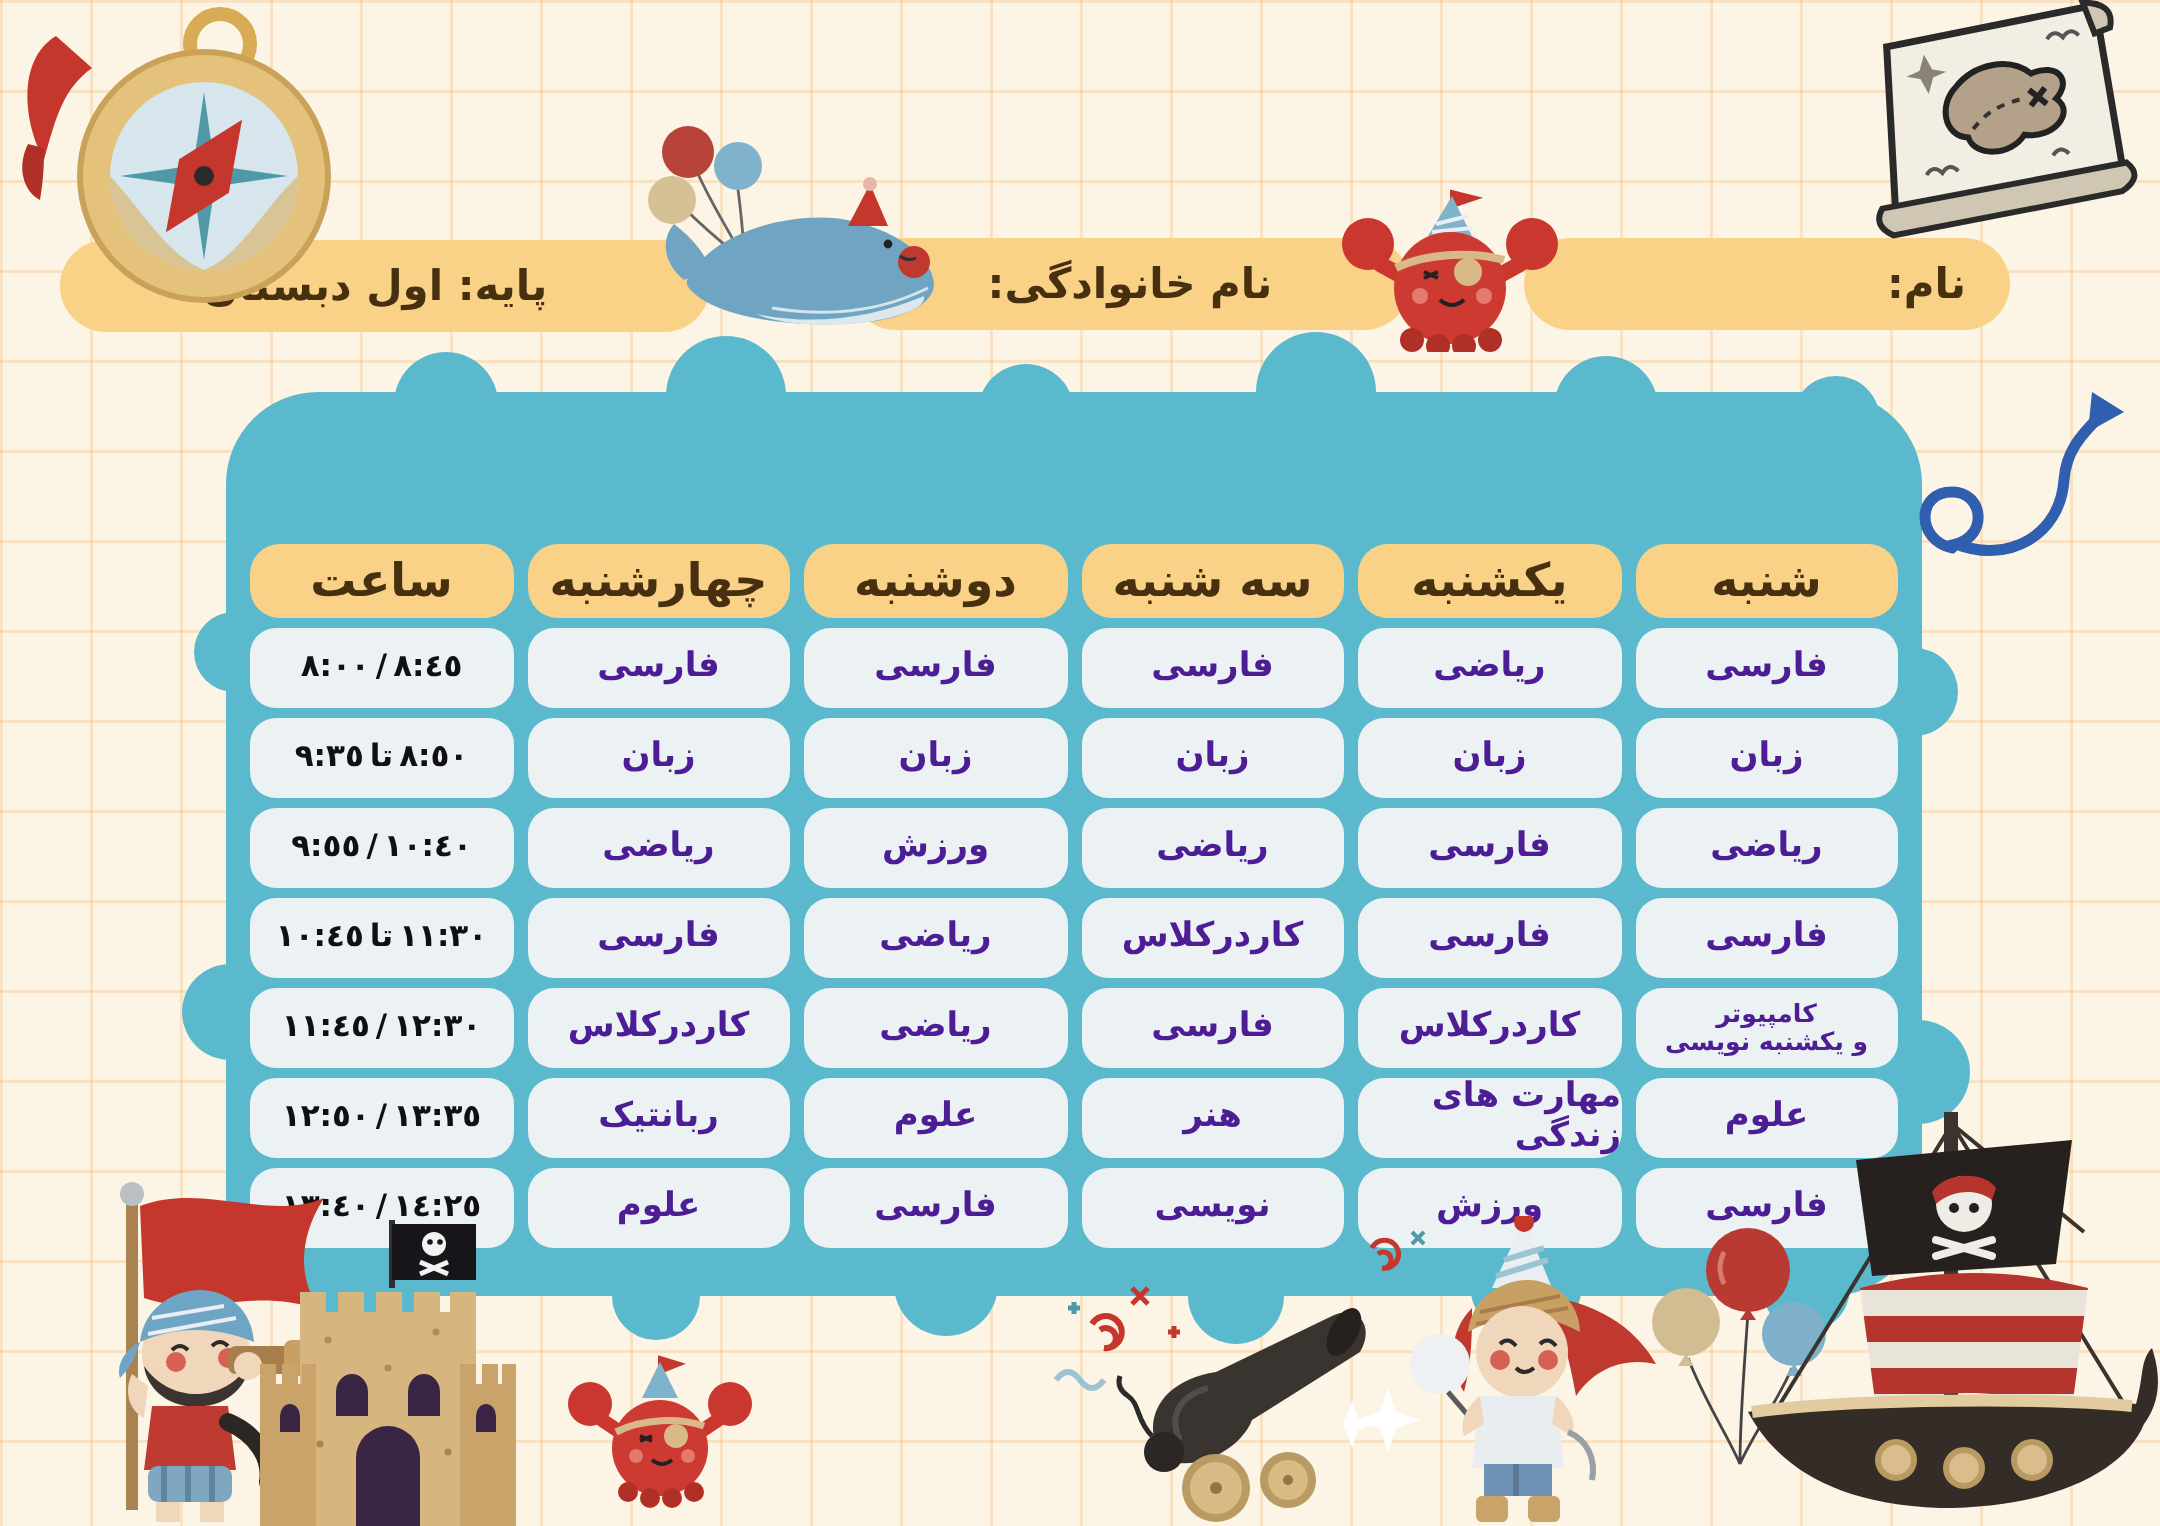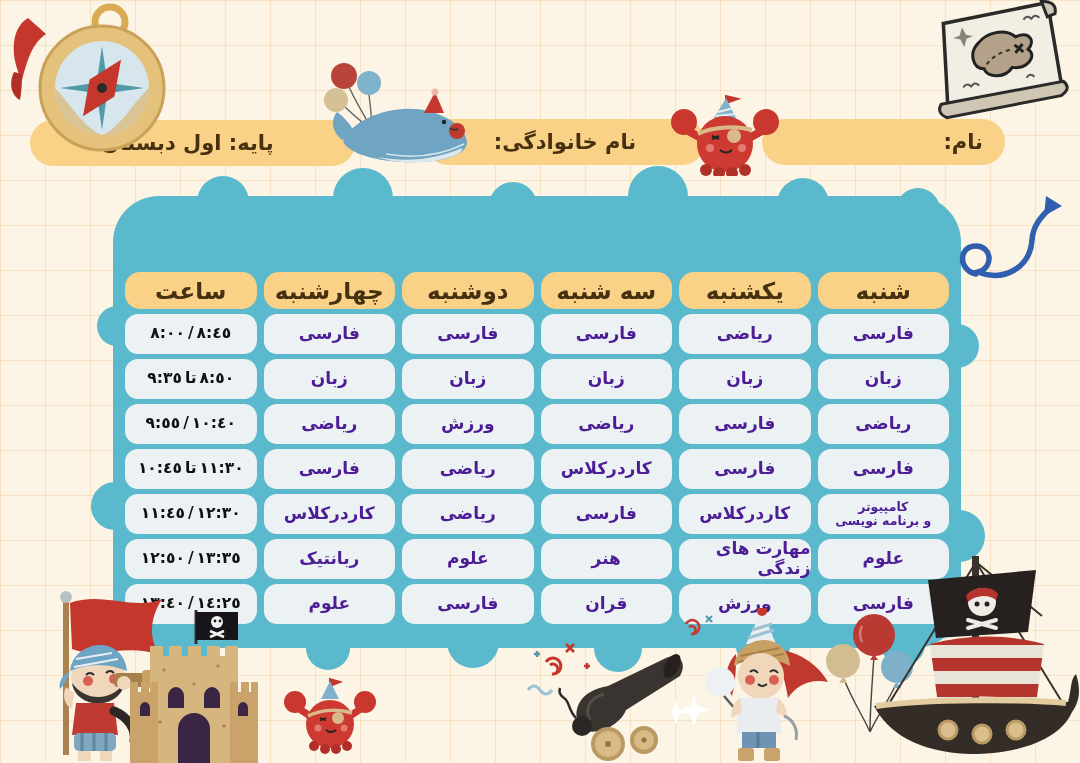--- a/index.html
+++ b/index.html
@@ -105,41 +105,41 @@
       <div class="cell" dir="rtl">فارسی</div>
       <div class="cell" dir="rtl">فارسی</div>
       <div class="cell" dir="rtl">کاردرکلاس</div>
       <div class="cell" dir="rtl">ریاضی</div>
       <div class="cell" dir="rtl">فارسی</div>
       <div class="cell time">
         <span>١٠:٤٥</span><span>تا</span><span>١١:٣٠</span>
       </div>
 
       <div class="cell small" dir="rtl">کامپیوتر
-و برنامه نویسی</div>
+و یکشنبه نویسی</div>
       <div class="cell" dir="rtl">کاردرکلاس</div>
       <div class="cell" dir="rtl">فارسی</div>
       <div class="cell" dir="rtl">ریاضی</div>
       <div class="cell" dir="rtl">کاردرکلاس</div>
       <div class="cell time">
         <span>١١:٤٥</span><span>/</span><span>١٢:٣٠</span>
       </div>
 
       <div class="cell" dir="rtl">علوم</div>
       <div class="cell smallish" dir="rtl">مهارت های زندگی</div>
       <div class="cell" dir="rtl">هنر</div>
       <div class="cell" dir="rtl">علوم</div>
       <div class="cell" dir="rtl">ربانتیک</div>
       <div class="cell time">
         <span>١٢:٥٠</span><span>/</span><span>١٣:٣٥</span>
       </div>
 
       <div class="cell" dir="rtl">فارسی</div>
       <div class="cell" dir="rtl">ورزش</div>
-      <div class="cell" dir="rtl">قران</div>
+      <div class="cell" dir="rtl">نویسی</div>
       <div class="cell" dir="rtl">فارسی</div>
       <div class="cell" dir="rtl">علوم</div>
       <div class="cell time">
         <span>١٣:٤٠</span><span>/</span><span>١٤:٢٥</span>
       </div>
     </div>
   </div>
 
   <svg class="deco" style="left:-8px;top:-12px;" width="195" height="172">
     <path d="M36,30 C16,42 20,74 30,92 C36,70 40,56 54,46 Z" fill="#c5372c"></path>

